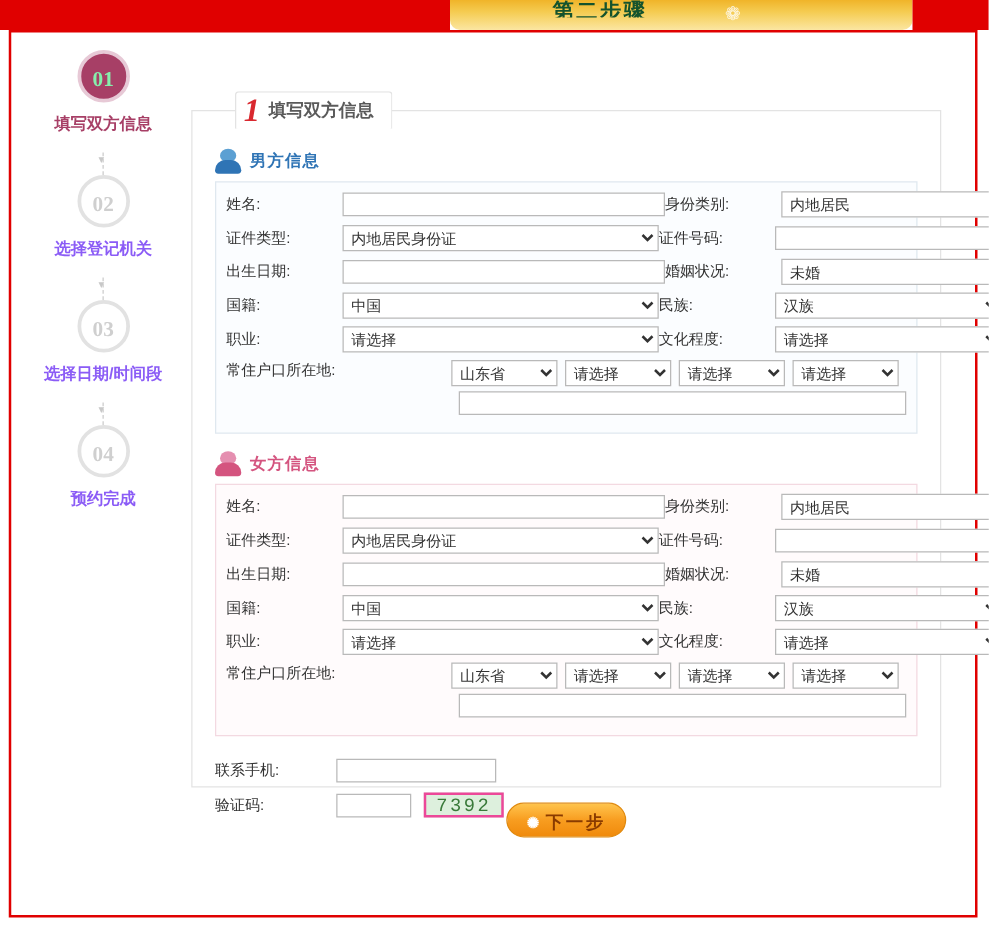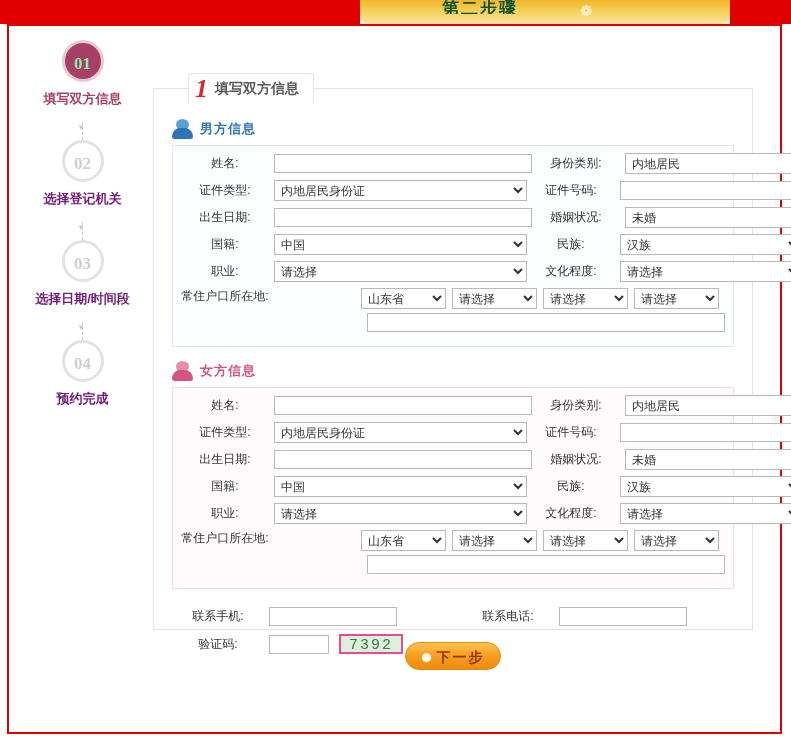--- a/index.html
+++ b/index.html
@@ -109,21 +109,21 @@
     background: #ffffff;
     color: #cfcfcf;
     border: 3px solid #e2e2e2;
   }
   .step .label {
     margin-top: 8px;
     font-size: 13px;
     font-weight: bold;
   }
   .step.active .label { color: #a73f66; }
-  .step.inactive .label { color: #701a75; }
+  .step.inactive .label { color: #8b5cf6; }
   .step .connector {
     margin: 6px auto 0;
     width: 1px;
     height: 18px;
     border-left: 1px dashed #cccccc;
   }
   .step .connector:after {
     content: "▾";
     display: block;
     color: #c8c8c8;
@@ -227,21 +227,21 @@
     align-items: center;
     margin-bottom: 6px;
   }
   .col {
     display: flex;
     align-items: center;
     flex: 1;
   }
   .lab {
     width: 88px;
-    text-align: center;
+    text-align: left;
     padding-right: 5px;
     font-size: 12px;
     color: #333;
     white-space: nowrap;
   }
   input.fld {
     height: 19px;
     border: 1px solid #b9b9b9;
     background: #fff;
     font-family: "Liberation Sans", sans-serif;
@@ -574,24 +574,20 @@
 
     </div>
   </div>
 
   <div class="contact">
     <div class="row">
       <div class="col">
         <span class="lab">联系手机:</span>
         <input class="fld w-phone" type="text" value="" style="">
       </div>
-      <div class="col">
-        <span class="lab">联系电话:</span>
-        <input class="fld w-phone" type="text" value="" style="">
-      </div>
     </div>
     <div class="row">
       <span class="lab">验证码:</span>
       <input class="fld w-code" type="text" value="" style="">
       <span class="captcha">7392</span>
     </div>
   </div>
 
 </div>
 

